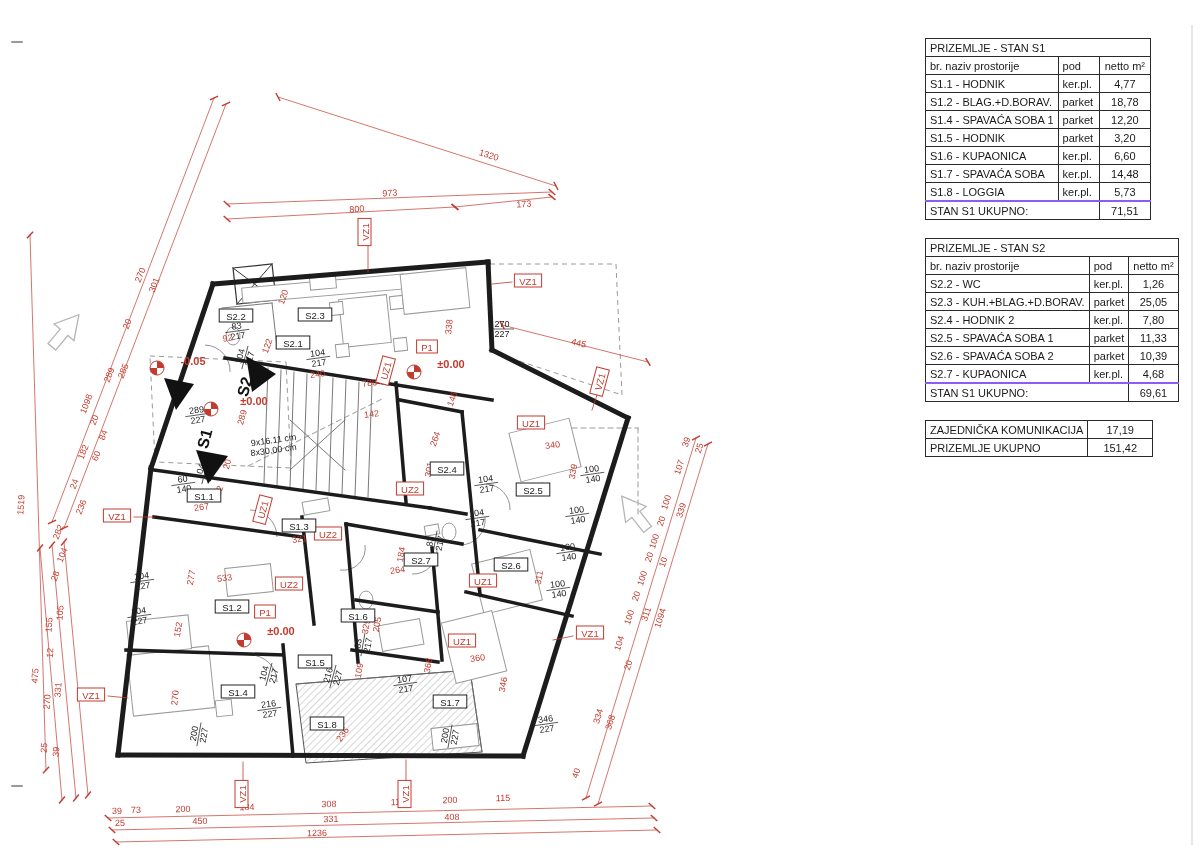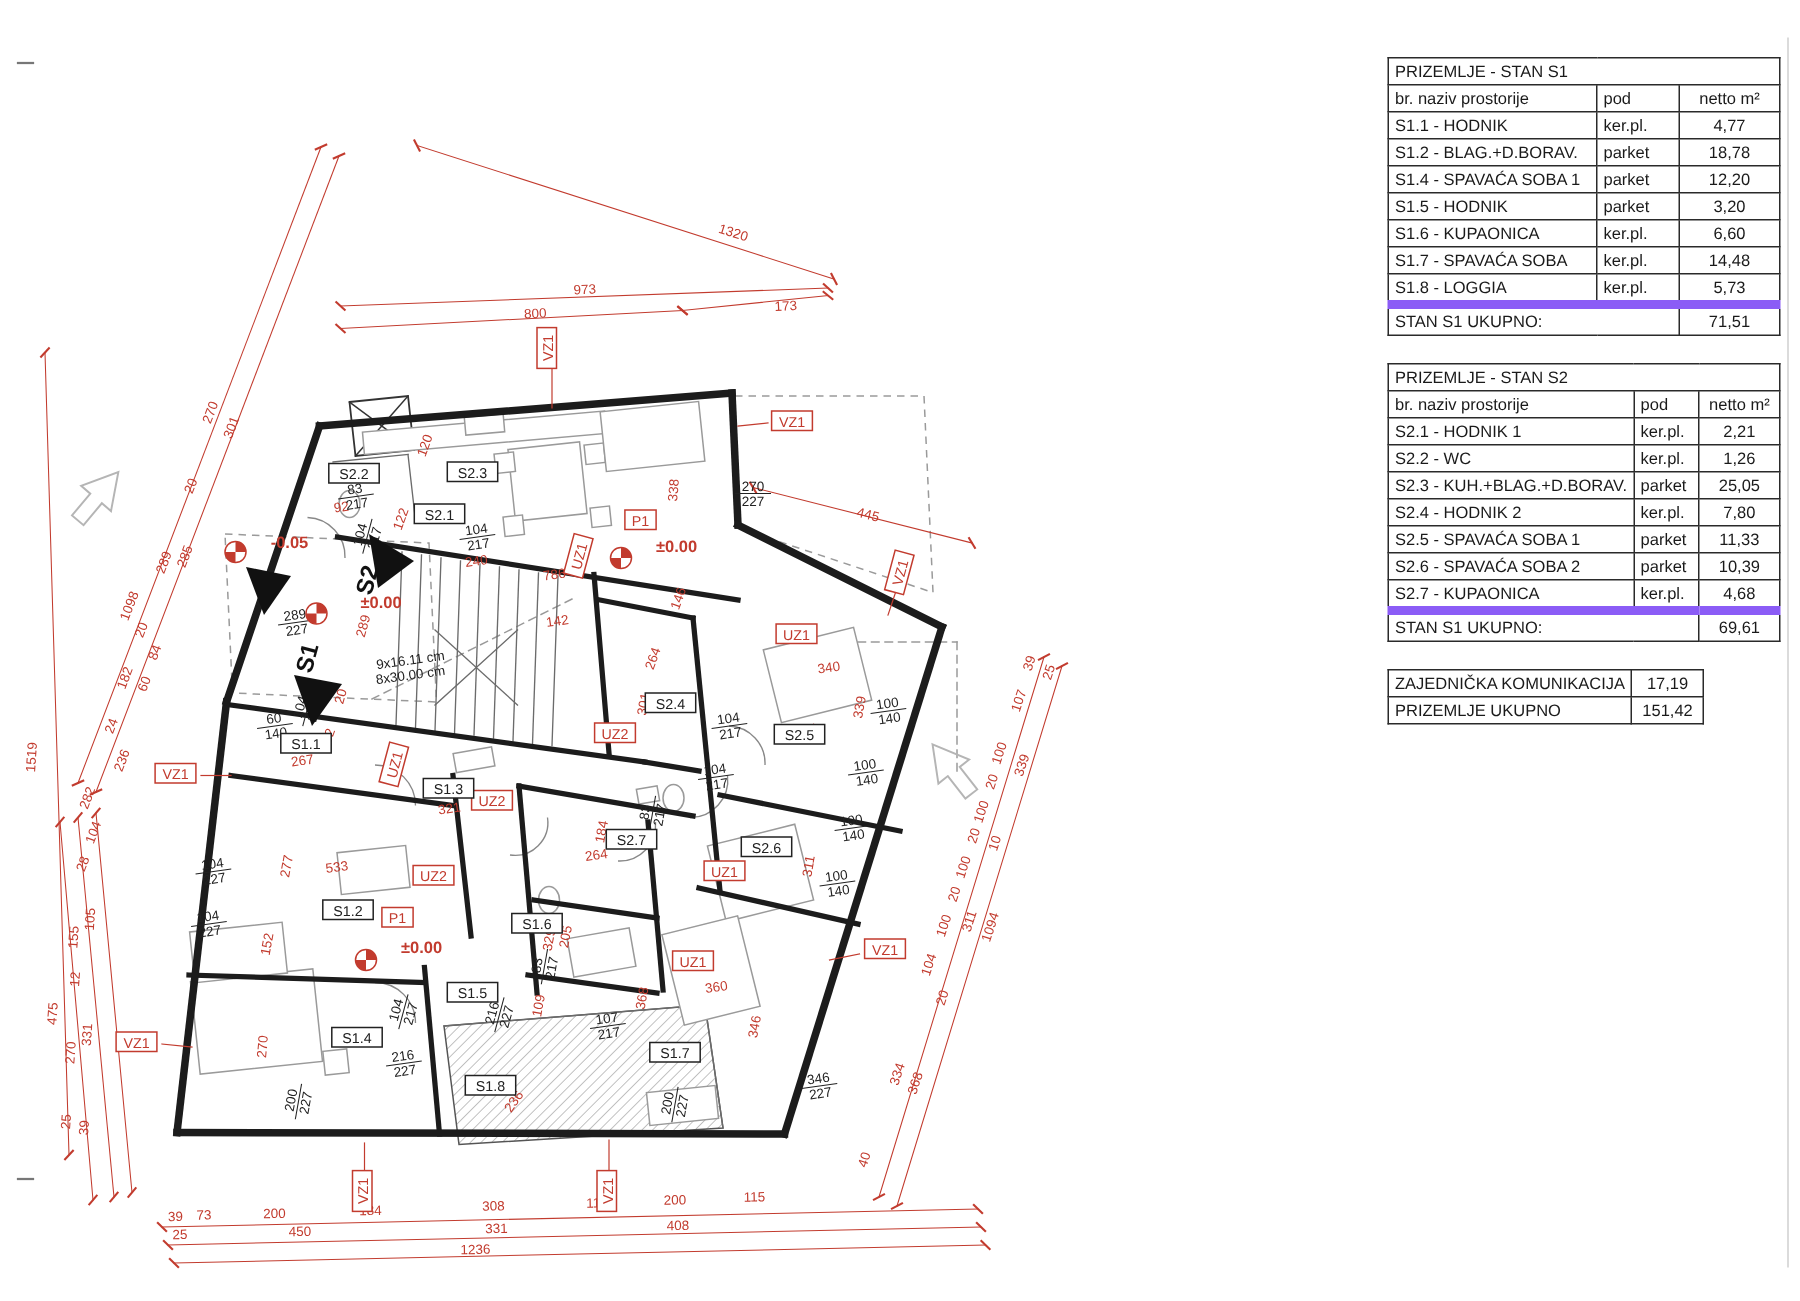--- a/index.html
+++ b/index.html
@@ -1,26 +1,26 @@
 <!DOCTYPE html>
 <html><head>
 <meta charset="utf-8">
 <style>
   html,body{margin:0;padding:0;background:#fff;}
   #sheet{position:relative;width:1200px;height:867px;background:#fff;overflow:hidden;
          font-family:"Liberation Sans",sans-serif;}
   #plan{position:absolute;left:0;top:0;}
   .tables{position:absolute;left:925px;top:38px;width:248px;color:#1a1a1a;}
-  table{border-collapse:collapse;width:262px;font-size:11px;color:#1a1a1a;}
-  table.summary{width:211px;}
+  table{border-collapse:collapse;width:226px;font-size:11px;color:#1a1a1a;}
+  table.summary{width:228px;}
   td,th{border:1px solid #2a2a2a;padding:1px 4px;height:15px;font-weight:normal;text-align:left;white-space:nowrap;}
   tr.title td{font-size:11px;}
   td.v{text-align:center;width:58px;}
   td.pod{width:46px;text-align:left;margin-left:16px;}
-  tr.total td{border-top:6px solid #8b5cf6;}
+  tr.total td{border-top:2px solid #8b5cf6;}
   .gap1{height:18px;}
   table{border:1.5px solid #2a2a2a;}
 </style>
 </head>
 <body>
 <div id="sheet">
   <svg id="plan" width="1200" height="867" viewBox="0 0 1200 867">
       <defs>
         <pattern id="hatch" width="5" height="5" patternUnits="userSpaceOnUse" patternTransform="rotate(45)">
           <line x1="0" y1="0" x2="0" y2="5" stroke="#999" stroke-width="0.8"></line>
@@ -591,25 +591,20 @@
       <tbody id="t2">
           <tr class="title">
             <td colspan="3">PRIZEMLJE - STAN S2</td>
           </tr>
           <tr>
             <td>br.  naziv prostorije</td>
             <td class="pod">pod</td>
             <td class="v">netto m²</td>
           </tr>
           <tr>
-            <td>S2.1 - HODNIK 1</td>
-            <td class="pod">ker.pl.</td>
-            <td class="v">2,21</td>
-          </tr>
-          <tr>
             <td>S2.2 - WC</td>
             <td class="pod">ker.pl.</td>
             <td class="v">1,26</td>
           </tr>
           <tr>
             <td>S2.3 - KUH.+BLAG.+D.BORAV.</td>
             <td class="pod">parket</td>
             <td class="v">25,05</td>
           </tr>
           <tr>

